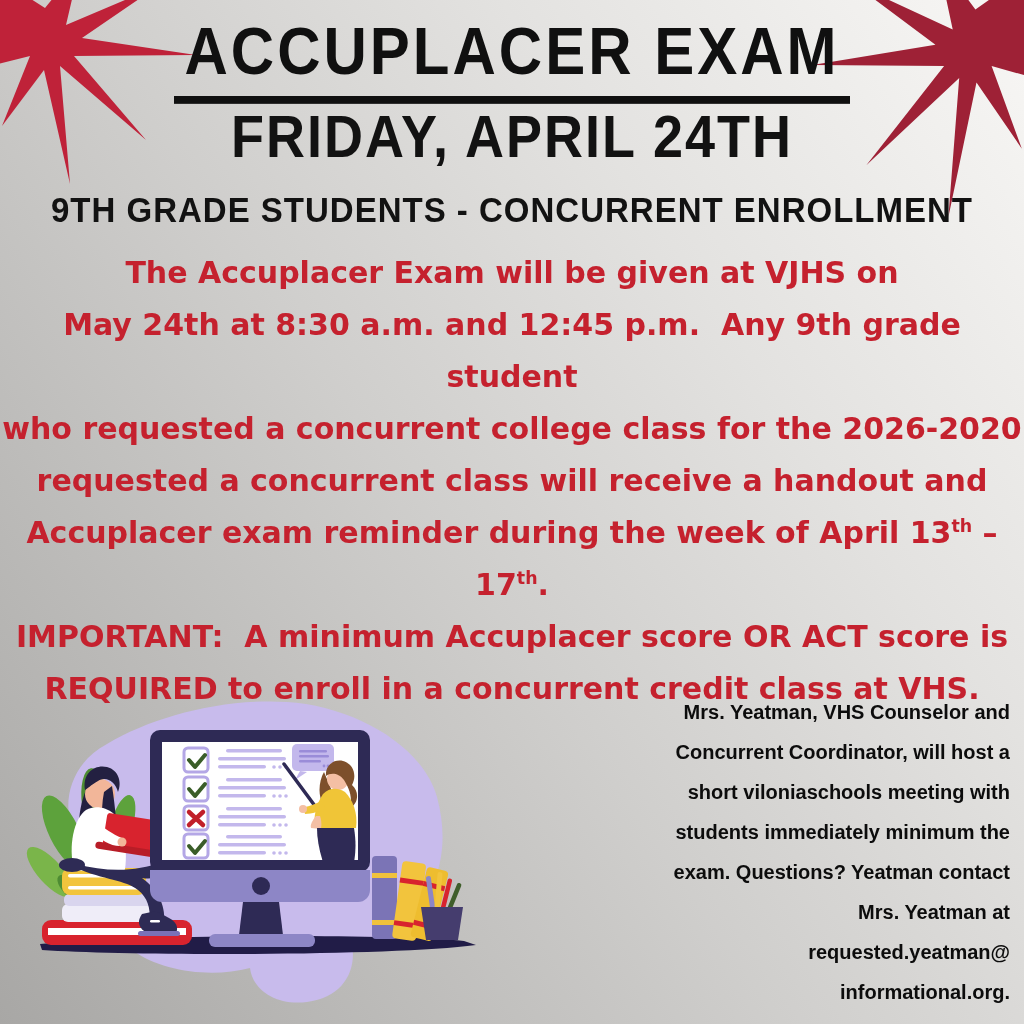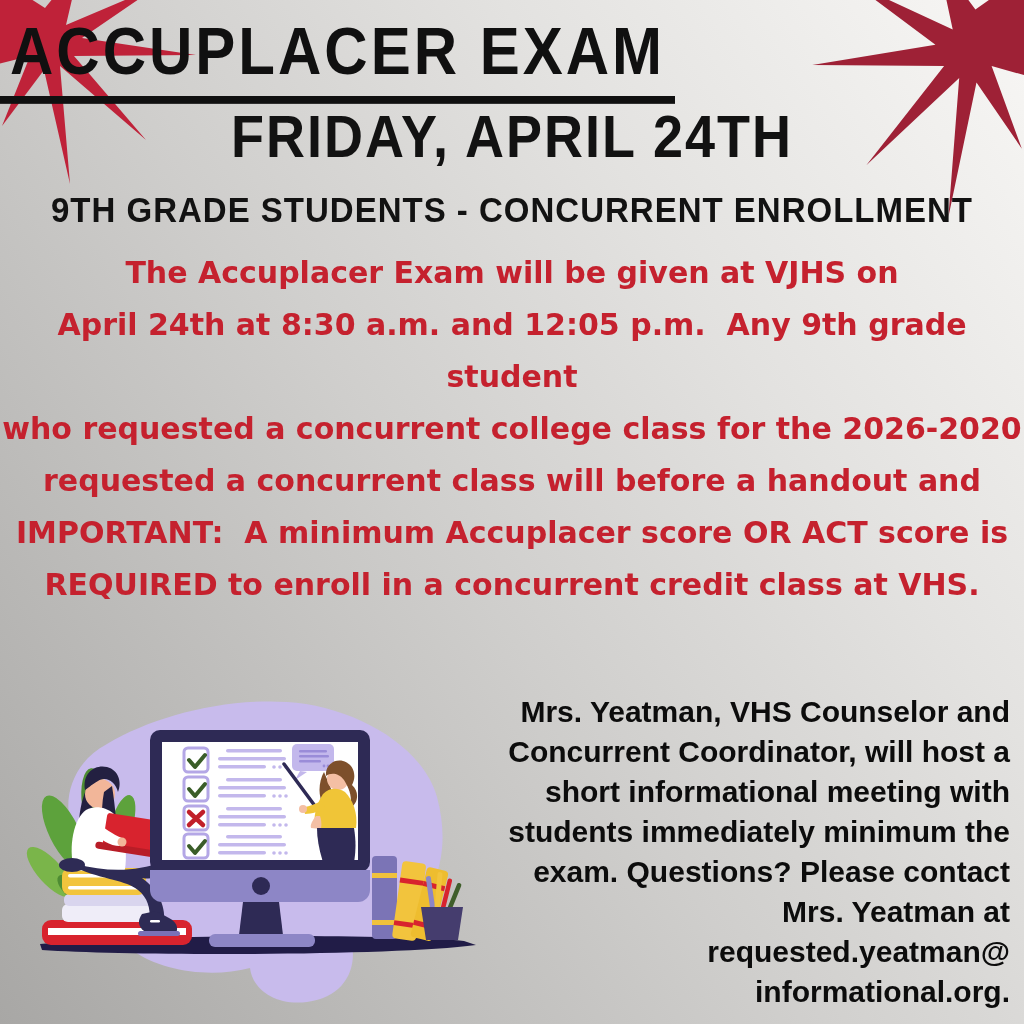--- a/index.html
+++ b/index.html
@@ -7,21 +7,21 @@
     position:relative;
     width:1024px; height:1024px;
     overflow:hidden;
     background:linear-gradient(235deg, #f8f7f5 0%, #e3e2e0 30%, #cfcecc 55%, #a8a7a5 100%);
     font-family:"Liberation Sans", sans-serif;
   }
   .star { position:absolute; }
   .star-left  { top:0; left:0; }
   .star-right { top:0; right:0; }
 
-  .title-wrap { position:absolute; top:12px; left:0; right:0; }
+  .title-wrap { position:absolute; top:12px; left:0; right:0; text-align:center; }
   .title-inner {
     display:inline-block;
     font-size:60px; font-weight:900; letter-spacing:3px;
     color:#101010;
     border-bottom:7px solid #101010;
     padding:0 10px 6px 10px;
     transform:scaleY(1.12); transform-origin:top center;
   }
   .date-line {
     position:absolute; top:102px; left:0; right:0; text-align:center;
@@ -35,21 +35,21 @@
   }
   .announcement {
     position:absolute; top:247px; left:0; right:0; text-align:center;
     font-family:"DejaVu Sans", sans-serif;
     font-weight:700; font-size:30px; color:#c5212e;
   }
   .red-line { line-height:52px; white-space:pre-wrap; }
   .red-line sup { font-size:58%; vertical-align:super; line-height:0; }
   .contact {
     position:absolute; top:692px; right:14px; width:590px; text-align:right;
-    font-size:30px; line-height:40px; font-weight:700; color:#0c0c0c;
+    font-size:20px; line-height:40px; font-weight:700; color:#0c0c0c;
   }
   .contact div { white-space:pre-wrap; }
   .illustration { position:absolute; left:12px; top:682px; }
 </style>
 </head>
 <body>
 
 <div class="poster">
 
   <svg class="star star-left" width="250" height="220" viewBox="0 0 250 220">
@@ -62,33 +62,34 @@
   </svg>
 
   <div class="title-wrap">
     <span class="title-inner">ACCUPLACER EXAM</span>
   </div>
   <div class="date-line">FRIDAY, APRIL 24TH</div>
   <div class="audience-line">9TH GRADE STUDENTS - CONCURRENT ENROLLMENT</div>
 
   <div class="announcement">
     <div class="red-line">The Accuplacer Exam will be given at VJHS on</div>
-    <div class="red-line">April 24th at 8:30 a.m. and 12:05 p.m.  Any 9th grade student</div>
+    <div class="red-line">May 24th at 8:30 a.m. and 12:45 p.m.  Any 9th grade student</div>
     <div class="red-line">who requested a concurrent college class for the 2026-2020</div>
-    <div class="red-line">requested a concurrent class will before a handout and</div>
+    <div class="red-line">requested a concurrent class will receive a handout and</div>
+    <div class="red-line"><span>Accuplacer exam reminder during the week of April 13</span><sup>th</sup><span> – 17</span><sup>th</sup><span>.</span></div>
     <div class="red-line">IMPORTANT:  A minimum Accuplacer score OR ACT score is</div>
     <div class="red-line">REQUIRED to enroll in a concurrent credit class at VHS.</div>
   </div>
 
   <div class="contact">
     <div>Mrs. Yeatman, VHS Counselor and</div>
     <div>Concurrent Coordinator, will host a</div>
-    <div>short informational meeting with</div>
+    <div>short viloniaschools meeting with</div>
     <div>students immediately minimum the</div>
-    <div>exam. Questions? Please contact</div>
+    <div>exam. Questions? Yeatman contact</div>
     <div>Mrs. Yeatman at</div>
     <div>requested.yeatman@</div>
     <div>informational.org.</div>
   </div>
 
   <svg class="illustration" width="475" height="335" viewBox="0 0 475 335">
     <defs>
       <clipPath id="scr">
           <rect x="150" y="60" width="196" height="118"></rect>
         </clipPath>

